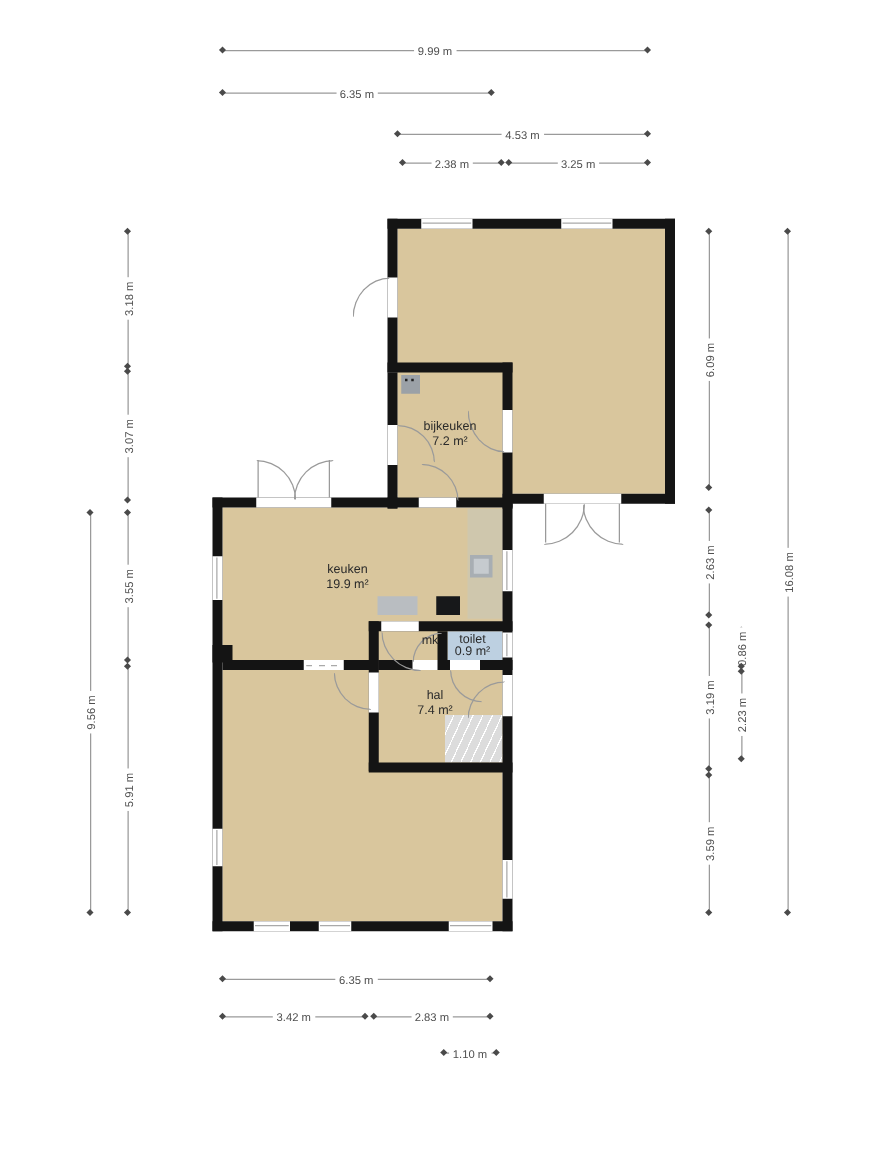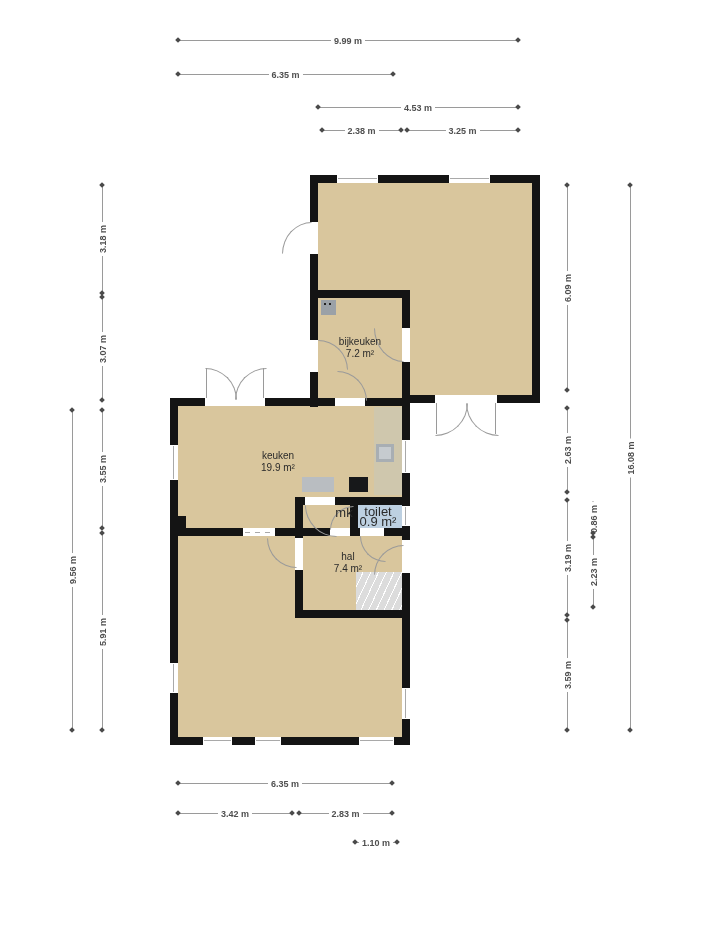--- a/index.html
+++ b/index.html
@@ -29,35 +29,35 @@
   
   .stairs{position:absolute;background:repeating-linear-gradient(115deg,#dcdcdc 0 6px,#ffffff 6px 7px);}
   .counter{position:absolute;background:#cfc7ad;}
   .counter-gray{position:absolute;background:#b9bdc1;}
   .cooktop{position:absolute;background:#17181a;}
   .sink{position:absolute;background:#a8aeb3;}
   .sink::after{content:"";position:absolute;left:3px;top:3px;right:3px;bottom:3px;background:#c6cbcf;}
   .appliance{position:absolute;background:#9ba1a7;}
   .appliance .dots{position:absolute;left:3px;top:3px;width:2px;height:2px;background:#222;box-shadow:5px 0 0 #222;}
   
-  .dim{position:absolute;font-weight:bold;}
+  .dim{position:absolute;}
   .dim-h{height:1px;background:#9a9a9a;}
   .dim-v{width:1px;background:#9a9a9a;}
   .dim-h::before,.dim-h::after,.dim-v::before,.dim-v::after{
       content:"";position:absolute;width:4px;height:4px;background:#4a4a4a;transform:rotate(45deg);}
   .dim-h::before{left:-2px;top:-2px;}
   .dim-h::after{right:-2px;top:-2px;}
   .dim-v::before{top:-2px;left:-2px;}
   .dim-v::after{bottom:-2px;left:-2px;}
   .dim-lbl{position:absolute;background:#fff;font-size:9px;color:#4f4f4f;padding:0 3px;
       white-space:nowrap;left:50%;top:50%;transform:translate(-50%,-50%);}
   .dim-v .dim-lbl{transform:translate(-50%,-50%) rotate(-90deg);}
   
   .rlabel{position:absolute;text-align:center;font-size:10px;line-height:12px;color:#2b2b2b;}
-  .rlabel.small{font-size:13px;line-height:10px;}
+  .rlabel.small{font-size:10px;line-height:10px;}
   
   .footer{position:absolute;left:0;right:0;text-align:center;font-size:12px;font-weight:bold;
       color:#1c1c1c;line-height:15px;}
 </style>
 </head>
 <body>
 
 <div class="fp">
 
   <div class="dim dim-h" style="left:178px;top:40px;width:340px">

